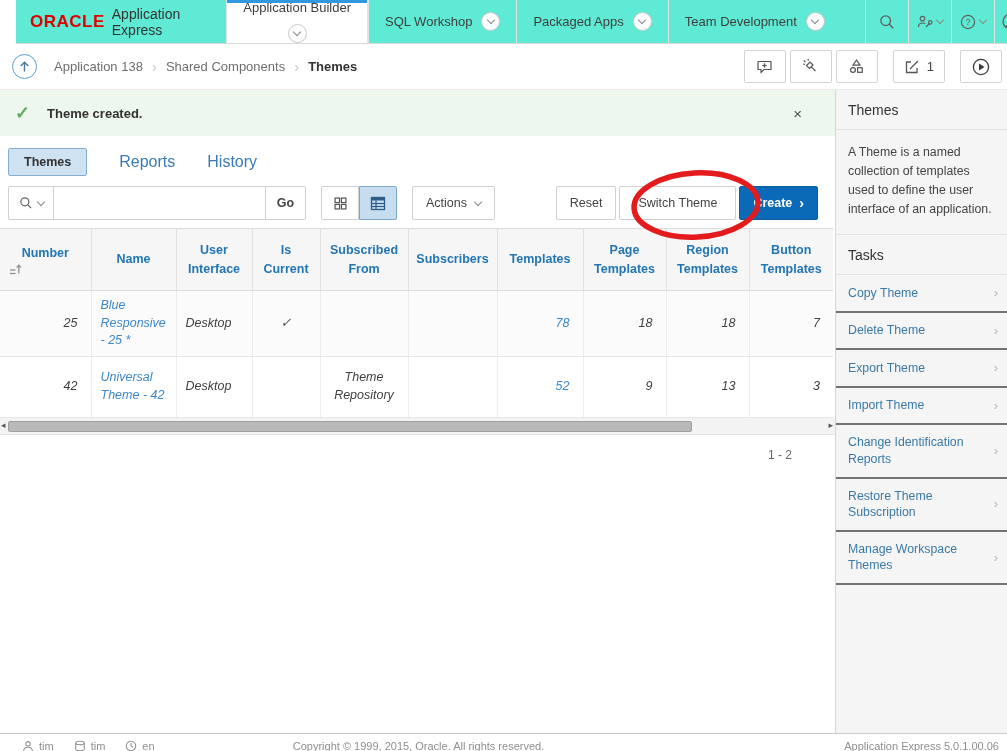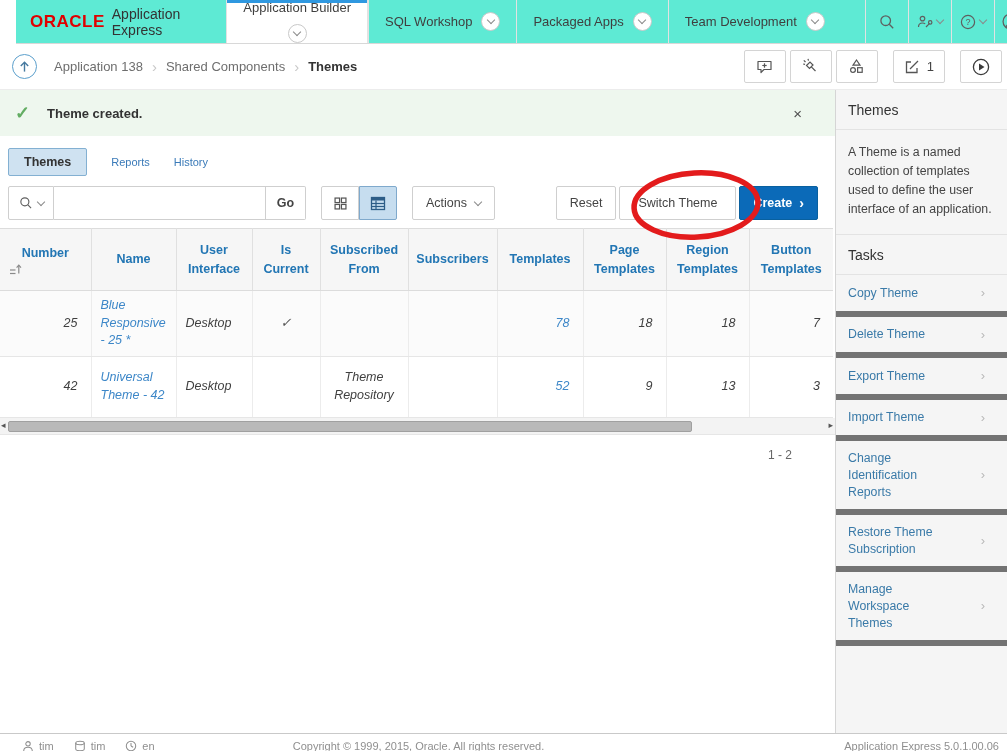--- a/index.html
+++ b/index.html
@@ -42,21 +42,21 @@
   #banner { position:absolute; left:0; top:90px; width:836px; height:46px; background:#eef7ee;
     display:flex; align-items:center; padding-left:15px; gap:17px; }
   .banner-check { color:#63ad63; font-size:18px; font-weight:bold; }
   .banner-msg { font-size:13px; font-weight:bold; color:#323232; }
   .banner-close { margin-left:auto; padding-right:34px; color:#4f4f4f; font-size:15px; cursor:pointer; }
   
   #content { position:absolute; left:0; top:136px; width:836px; height:597px; background:#fff; }
   .hot-tabs { padding:8px 0 0 8px; display:flex; align-items:center; height:44px; }
   .hot-tab-selected { background:#cfe2f1; border:1px solid #83b0d2; border-radius:2px;
     padding:6px 15px; font-size:12.5px; font-weight:bold; color:#333; cursor:pointer; }
-  .hot-link { margin-left:24px; color:#3a7ab8; font-size:11px; cursor:pointer; text-decoration:none; }
+  .hot-link { margin-left:32px; color:#3a7ab8; font-size:16px; cursor:pointer; text-decoration:none; }
   .search-row { display:flex; align-items:center; padding:6px 18px 8px 8px; height:48px; }
   .search-combo { width:46px; height:34px; border:1px solid #cfcfcf; border-radius:2px 0 0 2px;
     background:#fff; display:flex; align-items:center; justify-content:center; gap:5px; cursor:pointer; flex:none; }
   .search-input { width:212px; height:34px; border:1px solid #cfcfcf; border-left:none;
     padding:0 8px; font-size:13px; font-family:"Liberation Sans",sans-serif; outline:none; }
   .go-btn { width:40px; height:34px; border:1px solid #cfcfcf; border-left:none; border-radius:0 2px 2px 0;
     background:#fff; font-weight:bold; font-size:12.5px; color:#444; cursor:pointer; }
   .view-group { display:flex; margin-left:15px; }
   .view-btn { width:38px; height:34px; border:1px solid #cfcfcf; background:#fff;
     display:flex; align-items:center; justify-content:center; cursor:pointer; }
@@ -92,21 +92,21 @@
   .harrow { position:absolute; top:2px; font-size:9px; color:#555; cursor:pointer; }
   .harrow.left { left:1px; } .harrow.right { right:3px; }
   .pagination { margin:13px 44px 0 0; text-align:right; font-size:12px; color:#666; }
   
   #sidebar { position:absolute; left:835px; top:90px; width:172px; height:643px;
     background:#f5f5f5; border-left:1px solid #d5d5d5; }
   .side-title { padding:12px 12px 11px 12px; font-size:14px; color:#333; border-bottom:1px solid #e3e3e3; }
   .side-desc { padding:13px 10px 15px 12px; font-size:12.3px; color:#444; line-height:1.55;
     border-bottom:1px solid #e3e3e3; }
   .task { display:flex; align-items:center; justify-content:space-between; gap:24px;
-    padding:9px 22px 9px 12px; border-bottom:6px solid #737373; color:#3a7aa8; font-size:12.3px;
+    padding:9px 9px 9px 12px; border-bottom:2px solid #737373; color:#3a7aa8; font-size:12.3px;
     line-height:1.35; cursor:pointer; }
   .task .chevr { color:#b9b9b9; font-size:13px; flex:none; }
   
   #footer { position:absolute; left:0; top:733px; width:1007px; height:18px;
     border-top:1px solid #c9c9c9; background:#fff; overflow:hidden; }
   .footer-inner { position:relative; padding:6px 8px 0 22px; font-size:11px; color:#8f8f8f; height:30px; }
   .f-left { display:flex; gap:20px; align-items:flex-start; }
   .f-item { display:flex; gap:5px; align-items:center; }
   .f-center { position:absolute; left:0; right:170px; top:6px; text-align:center; }
   .f-right { position:absolute; right:8px; top:6px; }

